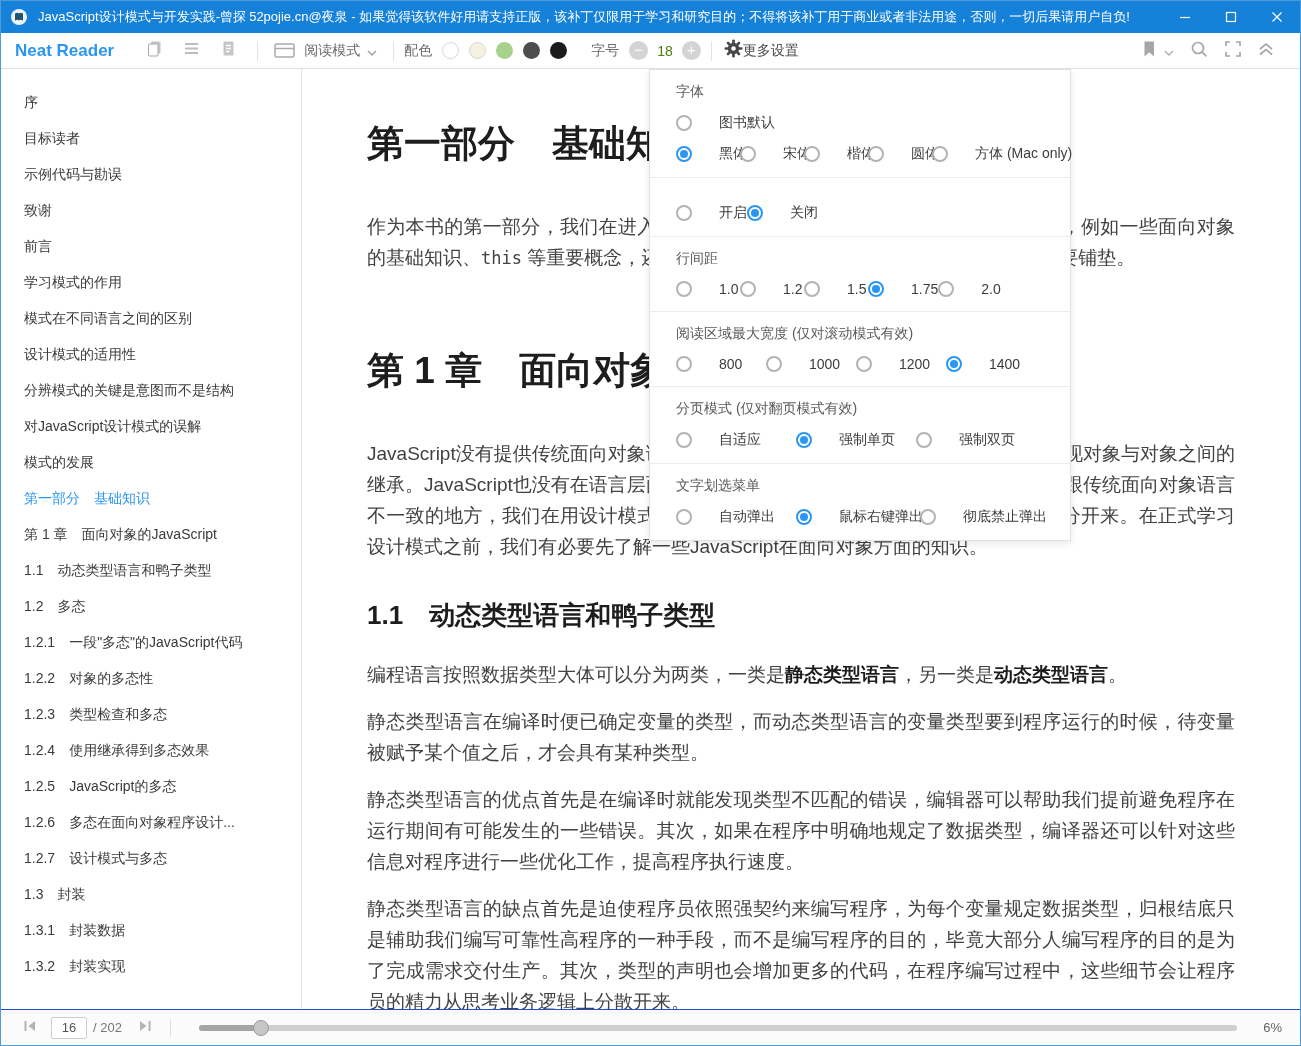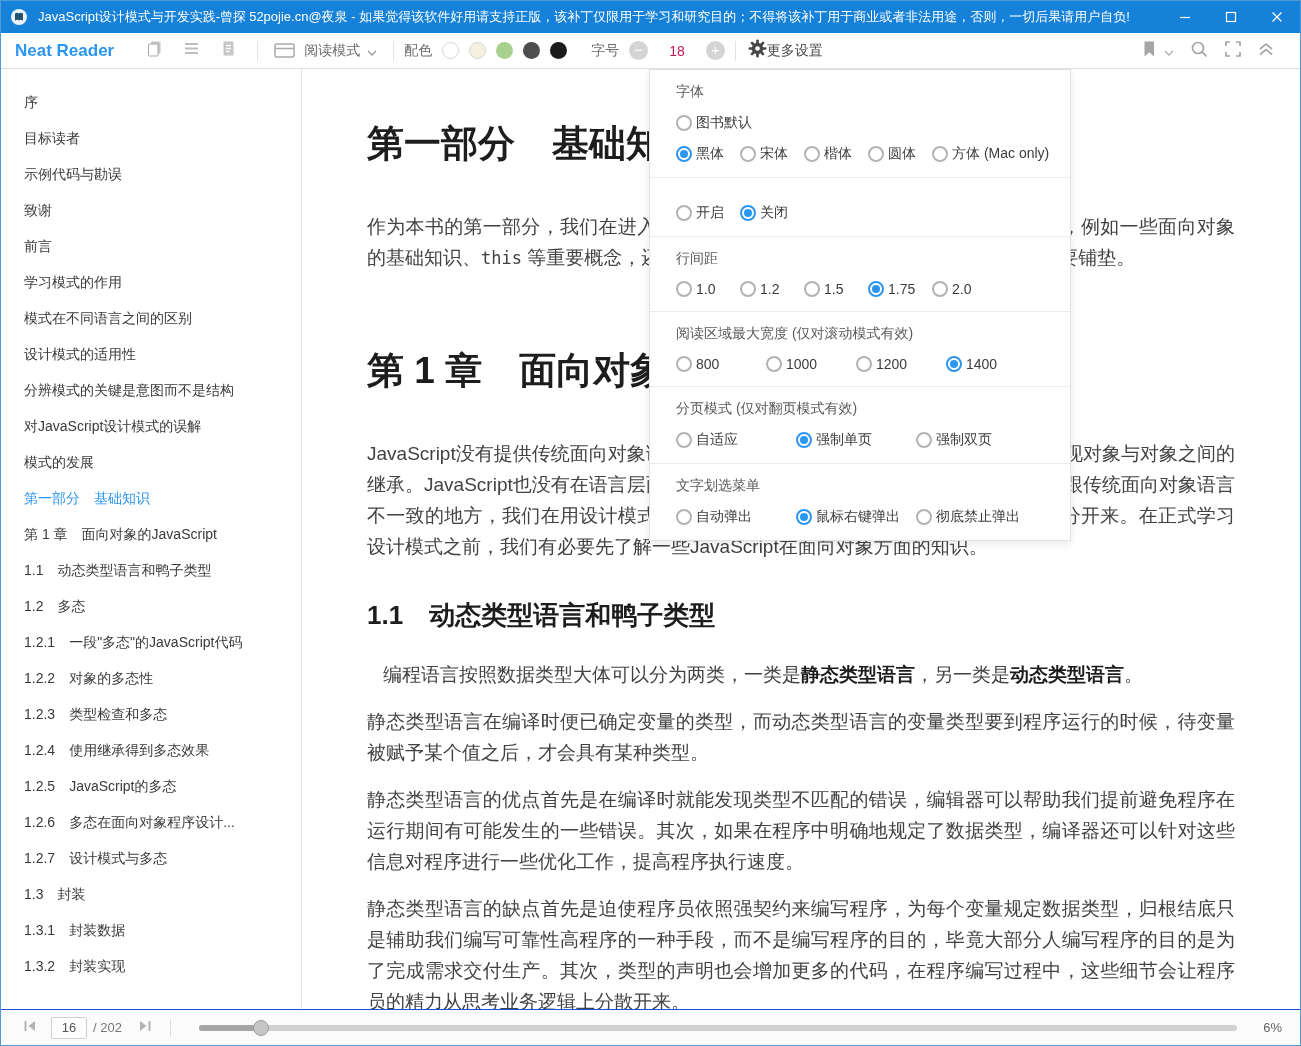--- a/index.html
+++ b/index.html
@@ -18,59 +18,59 @@
   
   .toolbar { height:36px; background:#fff; border-bottom:1px solid #e0e0e0; display:flex; align-items:center; flex:none; position:relative; z-index:60; }
   .logo { color:#2b96f1; font-size:17px; font-weight:bold; margin:0 22px 0 14px; white-space:nowrap; }
   .tb-icon { display:flex; align-items:center; justify-content:center; padding:0 9px; height:100%; }
   .tb-sep { width:1px; height:20px; background:#e3e3e3; margin:0 10px; flex:none; }
   .tb-group { display:flex; align-items:center; }
   .tb-label { font-size:14px; color:#6b6b6b; margin-right:10px; white-space:nowrap; }
   .swatch { width:17px; height:17px; border-radius:50%; margin-right:10px; border:1px solid #d6d6d6; cursor:default; }
   .swatch.s3,.swatch.s4,.swatch.s5 { border-color:transparent; }
   .circle-btn { width:19px; height:19px; border-radius:50%; background:#d4d4d4; color:#fff; font-size:15px; line-height:18px; text-align:center; cursor:default; flex:none; }
-  .fs-value { font-size:14px; color:#be185d; margin:0 21px; }
+  .fs-value { font-size:14px; color:#4d7c0f; margin:0 9px; }
   .more-settings { display:flex; align-items:center; margin-left:2px; }
   .more-settings .ms-label { font-size:14px; color:#4a4a4a; margin-left:0; white-space:nowrap; }
   .tb-right { margin-left:auto; display:flex; align-items:center; padding-right:18px; }
   .tb-right .tb-icon { padding:0 8px; }
 
   
   .app-body { flex:1; min-height:0; position:relative; display:flex; }
   .sidebar { width:301px; flex:none; border-right:1px solid #dbe6e9; overflow:hidden; position:relative; background:#fff; }
   .toc-list { padding-top:15px; }
   .toc-item { height:36px; line-height:36px; padding-left:23px; font-size:14px; color:#3a3a3a; white-space:nowrap; overflow:hidden; cursor:default; }
   .toc-item.active { color:#2b96f1; }
 
   .main { flex:1; overflow:hidden; background:#fff; }
   .content { width:868px; margin:0 auto; padding-top:50px; color:#424242; text-align:justify; }
   .content h1 { font-size:37px; color:#1d1d1d; font-weight:700; white-space:nowrap; text-align:left; }
   .content h2 { font-size:26px; color:#1d1d1d; font-weight:700; margin-top:36px; text-align:left; }
   .content p { font-size:19px; line-height:31px; }
   .intro-p { margin-top:42px; }
   .chapter-h { margin-top:72px; }
-  .p-first { margin-top:26px;margin-left:16px; }
+  .p-first { margin-top:26px; }
   .p-next { margin-top:16px; }
   .content span.b { font-weight:700; color:#1c1c1c; }
   .content span.code { font-family:"DejaVu Sans Mono","Liberation Mono",monospace; font-size:17px; }
 
   
   .settings-panel { position:absolute; left:648px; top:68px; width:422px; background:#fff; border:1px solid #e1e1e1; box-shadow:0 3px 8px rgba(0,0,0,.09); z-index:50; }
   .sp-section { padding:13px 26px 14px; border-bottom:1px solid #ececec; }
   .sp-section:last-child { border-bottom:none; }
   .sp-label { font-size:14px; color:#5a5a5a; white-space:nowrap; }
   .sp-row { display:flex; align-items:center; margin-top:13px; flex-wrap:nowrap; }
   .opt { display:flex; align-items:center; cursor:default; }
   .g-sm .opt { min-width:64px; }
   .g-md .opt { min-width:90px; }
   .g-lg .opt { min-width:120px; }
   .radio { width:16px; height:16px; border:2px solid #b3b3b3; border-radius:50%; background:#fff; position:relative; flex:none; }
   .opt.selected .radio { border-color:#2b96f1; }
   .opt.selected .radio::after { content:''; position:absolute; left:2px; top:2px; width:8px; height:8px; border-radius:50%; background:#2b96f1; }
-  .opt-label { font-size:14px; color:#3c3c3c; margin-left:4px; white-space:nowrap; }
+  .opt-label { font-size:14px; color:#3c3c3c; margin-left:27px; white-space:nowrap; }
 
   
   .footer { height:36px; flex:none; background:#fbfbfb; border-top:1px solid #1d4ed8; display:flex; align-items:center; padding:0 18px 0 14px; }
   .pg-btn { display:flex; align-items:center; padding:0 7px; }
   .page-input { width:36px; height:22px; border:1px solid #cfcfcf; border-radius:2px; text-align:center; font-size:13px; color:#555; background:#fff; margin:0 6px; font-family:inherit; }
   .page-total { font-size:13px; color:#777; margin-right:8px; white-space:nowrap; }
   .ft-sep { width:1px; height:18px; background:#e0e0e0; margin:0 14px 0 10px; }
   .slider { flex:1; position:relative; height:16px; margin:0 26px 0 14px; }
   .slider-track { position:absolute; top:5px; left:0; right:0; height:6px; border-radius:3px; background:#d0d0d0; }
   .slider-fill { position:absolute; top:5px; left:0; height:6px; border-radius:3px; background:#a6a6a6; }

